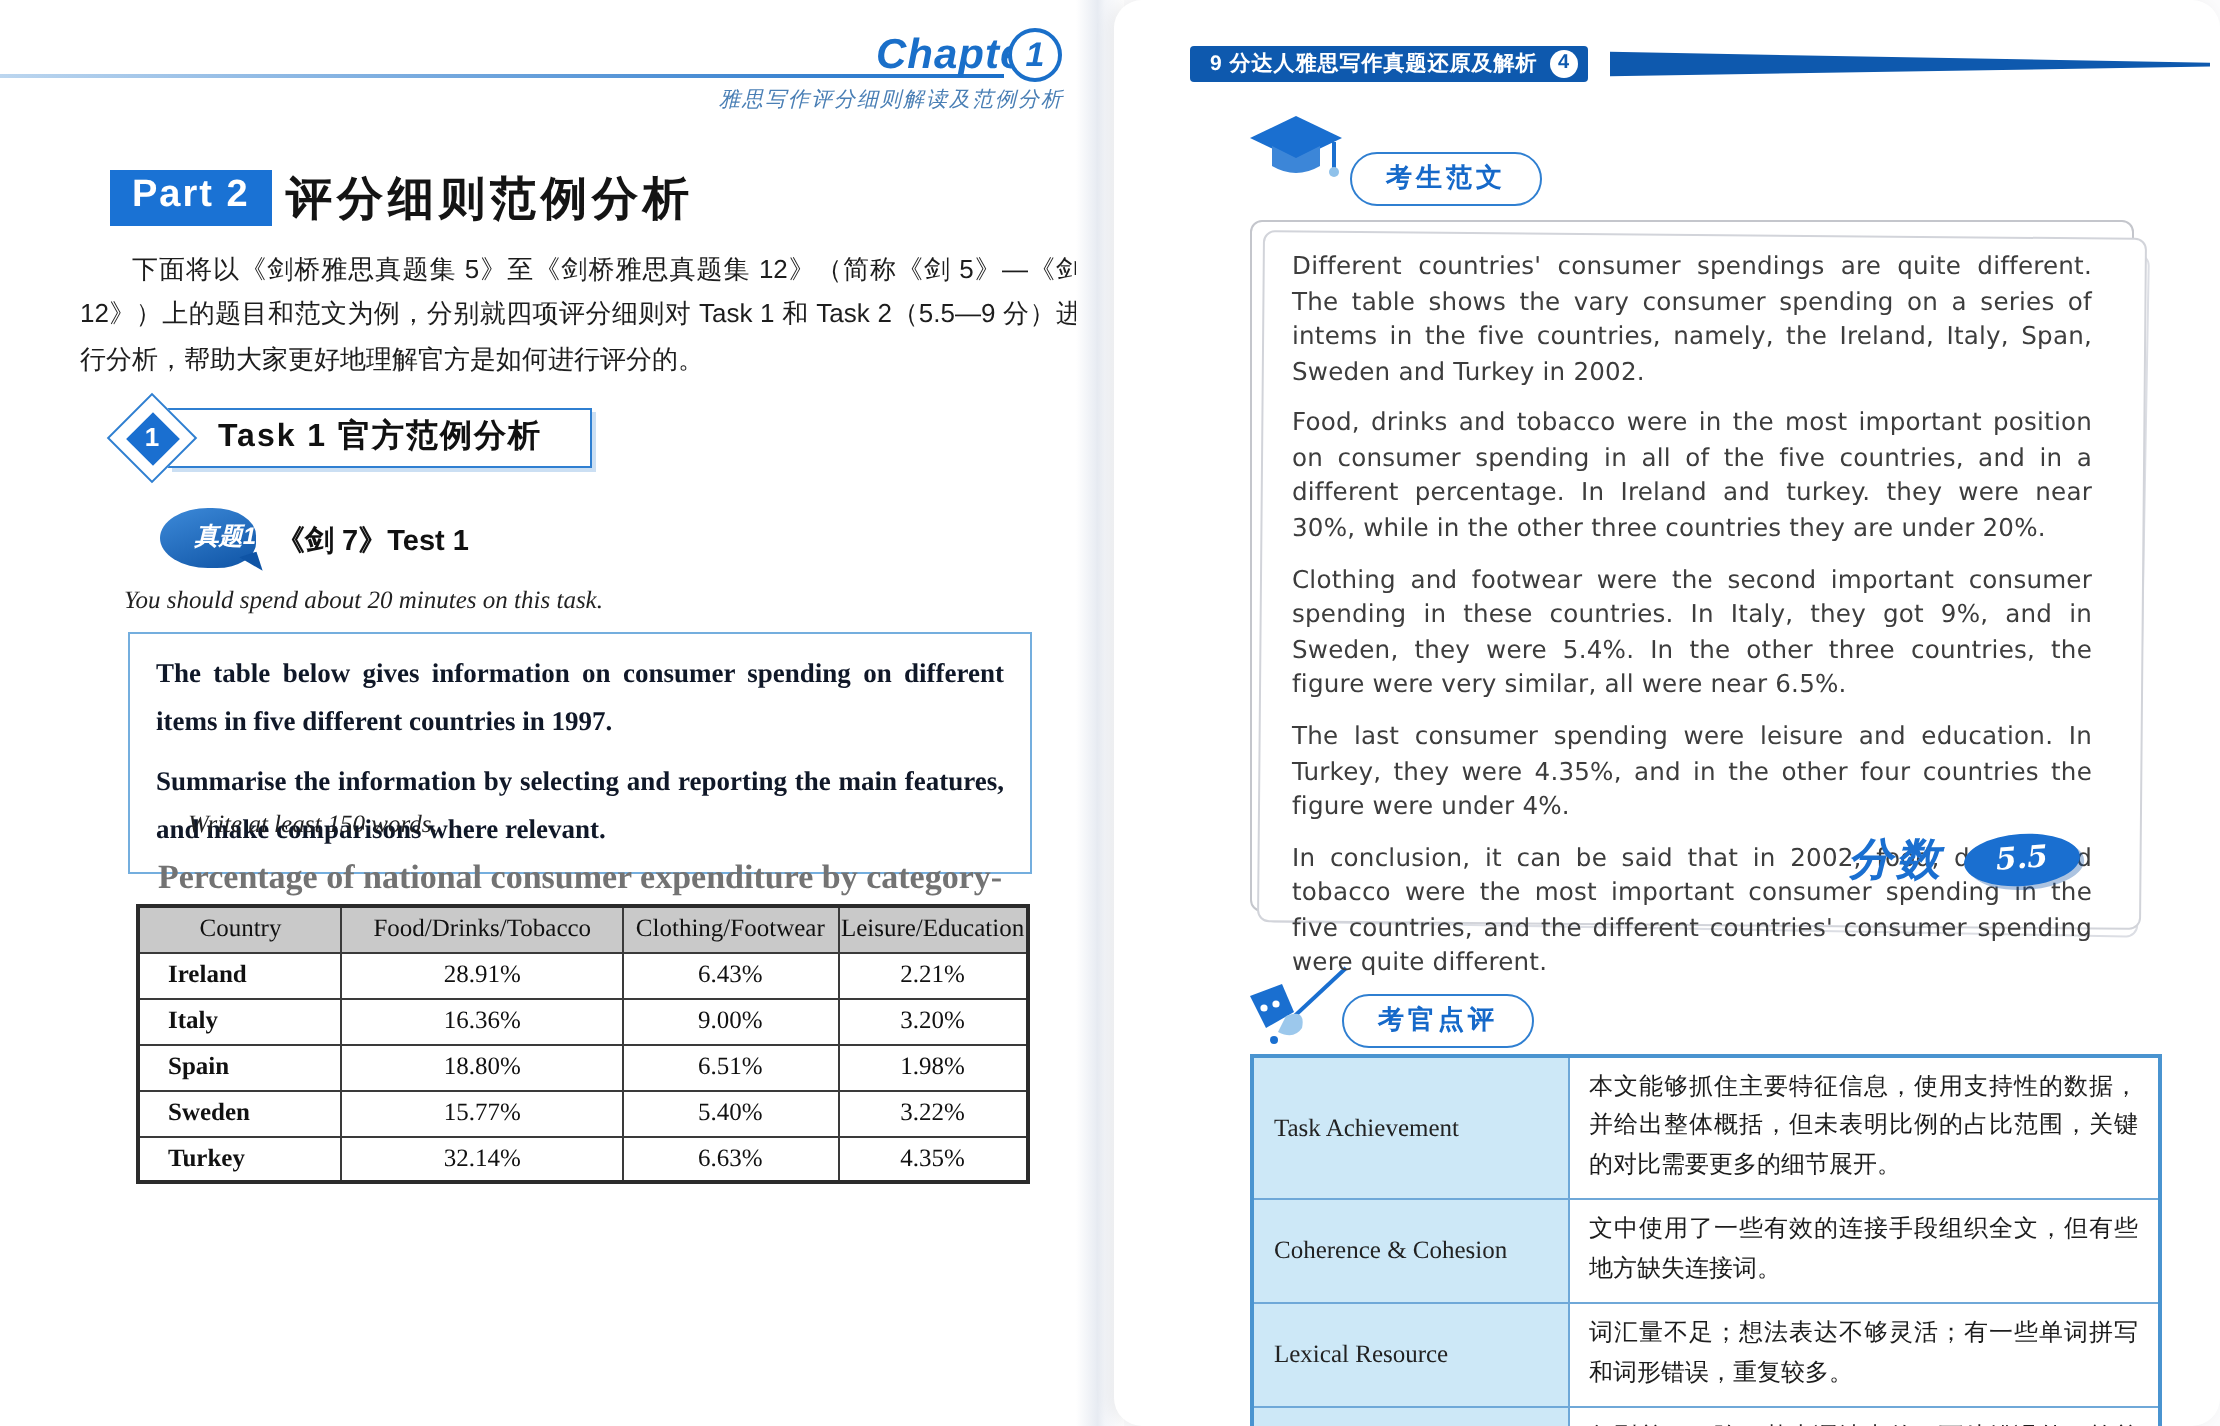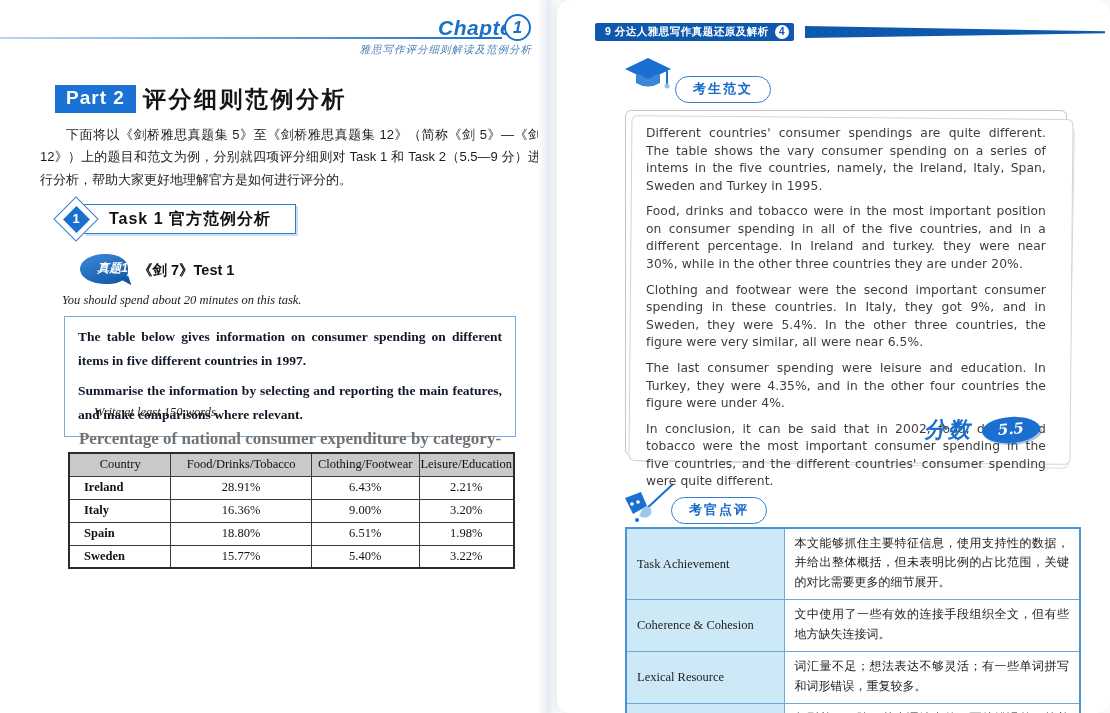--- a/index.html
+++ b/index.html
@@ -193,20 +193,26 @@
           <td>18.80%</td>
           <td>6.51%</td>
           <td>1.98%</td>
         </tr>
         <tr>
           <td class="country">Sweden</td>
           <td>15.77%</td>
           <td>5.40%</td>
           <td>3.22%</td>
         </tr>
+        <tr>
+          <td class="country">Turkey</td>
+          <td>32.14%</td>
+          <td>6.63%</td>
+          <td>4.35%</td>
+        </tr>
       </tbody>
     </table>
   </div>
 
   <div id="spine"></div>
 
   <div class="page" id="page-right">
     <div class="rp-bar">
       <span class="rp-bar-text">9 分达人雅思写作真题还原及解析</span>
       <span class="rp-bar-num">4</span>
@@ -217,21 +223,21 @@
       <svg width="50" height="40" viewBox="0 0 50 40">
         <polygon points="25,2 48,13 25,24 2,13" fill="#1a6fd0"></polygon>
         <path d="M13,17 L13,27 Q25,34 37,27 L37,17 L25,23 Z" fill="#3c86d8"></path>
         <line x1="44" y1="15" x2="44" y2="28" stroke="#1a6fd0" stroke-width="2"></line>
         <circle cx="44" cy="30" r="2.5" fill="#8fc1ea"></circle>
       </svg>
     </div>
     <div class="pill pill-essay">考生范文</div>
 
     <div class="essay-card">
-      <p>Different countries' consumer spendings are quite different. The table shows the vary consumer spending on a series of intems in the five countries, namely, the Ireland, Italy, Span, Sweden and Turkey in 1995.</p>
+      <p>Different countries' consumer spendings are quite different. The table shows the vary consumer spending on a series of intems in the five countries, namely, the Ireland, Italy, Span, Sweden and Turkey in 2002.</p>
       <p>Food, drinks and tobacco were in the most important position on consumer spending in all of the five countries, and in a different percentage. In Ireland and turkey. they were near 30%, while in the other three countries they are under 20%.</p>
       <p>Clothing and footwear were the second important consumer spending in these countries. In Italy, they got 9%, and in Sweden, they were 5.4%. In the other three countries, the figure were very similar, all were near 6.5%.</p>
       <p>The last consumer spending were leisure and education. In Turkey, they were 4.35%, and in the other four countries the figure were under 4%.</p>
       <p>In conclusion, it can be said that in 2002, food, drinks and tobacco were the most important consumer spending in the five countries, and the different countries' consumer spending were quite different.</p>
       <div class="score-row">
         <span class="score-label">分数</span>
         <span class="score-oval">5.5</span>
       </div>
     </div>
 

